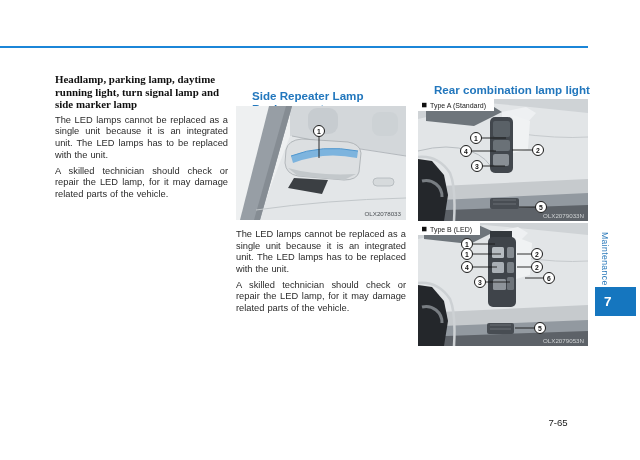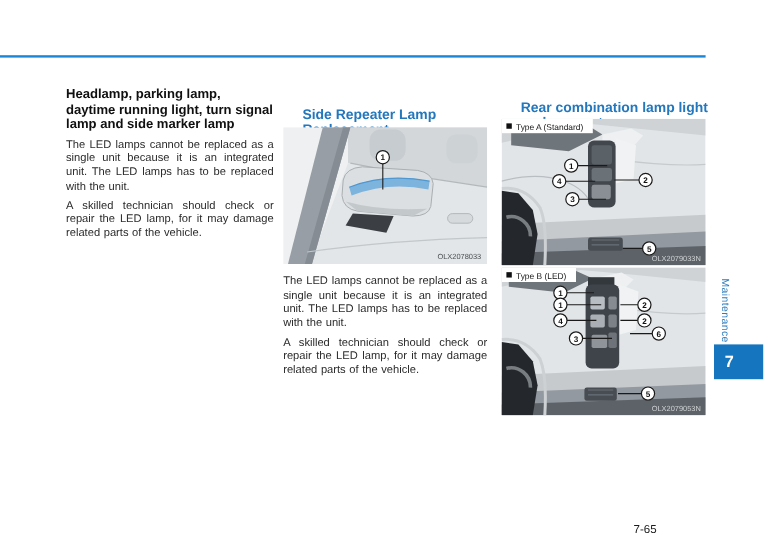--- a/index.html
+++ b/index.html
@@ -2,21 +2,21 @@
 <html><head>
 <meta charset="utf-8">
 <style>
   html,body{margin:0;padding:0;background:#ffffff;}
   .page{position:relative;width:640px;height:460px;background:#ffffff;overflow:hidden;
         font-family:"Liberation Sans",sans-serif;}
   .top-rule{position:absolute;left:0;top:46px;width:588px;height:2px;background:#1b86d8;}
 
   .col{position:absolute;}
   .col1{left:55px;top:73px;width:173px;}
-  .heading-serif{font-family:Liberation Sans, sans-serif;font-weight:bold;font-size:10.9px;
+  .heading-serif{font-family:Liberation Serif, serif;font-weight:bold;font-size:10.9px;
                  line-height:1.16;color:#101010;margin:0 0 4px 0;}
   .heading-blue{font-weight:bold;font-size:11.6px;line-height:1.12;color:#2277bd;margin:16px;}
   .h2-mid{position:absolute;left:236px;top:73px;width:172px;}
   .h2-right{position:absolute;left:418px;top:67px;width:172px;}
   .body-text p{margin:0 0 4.5px 0;text-align:justify;font-size:9.3px;line-height:1.245;
                color:#2b2b2b;word-spacing:0.4px;}
   .col2-text{position:absolute;left:236px;top:229px;width:170px;}
 
   .figure{position:absolute;line-height:0;}
   .fig-mirror{left:236px;top:106px;}
@@ -27,21 +27,21 @@
   .svg-code{font-family:"Liberation Sans",sans-serif;font-size:6.2px;fill:#4a4f53;}
   .svg-figlabel{font-family:"Liberation Sans",sans-serif;font-size:7px;fill:#161616;}
   .callout-circle{fill:#ffffff;stroke:#1a1a1a;stroke-width:1;}
   .leader{stroke:#1a1a1a;stroke-width:0.9;}
 
   .side-label{position:absolute;left:600px;top:232px;writing-mode:vertical-rl;
               font-size:8.6px;color:#2e7cbc;letter-spacing:0.4px;}
   .chapter-tab{position:absolute;left:595px;top:287px;width:41px;height:29px;background:#1576bf;
                color:#ffffff;font-weight:bold;font-size:13.5px;display:flex;align-items:center;
                padding-left:9px;box-sizing:border-box;}
-  .footer{position:absolute;left:528px;top:436px;width:60px;text-align:left;
+  .footer{position:absolute;left:528px;top:417px;width:60px;text-align:center;
           font-size:9.6px;color:#1a1a1a;}
 </style>
 </head>
 <body>
 
 <div class="page">
 
   <div class="top-rule"></div>
 
   <div class="col col1 body-text">

